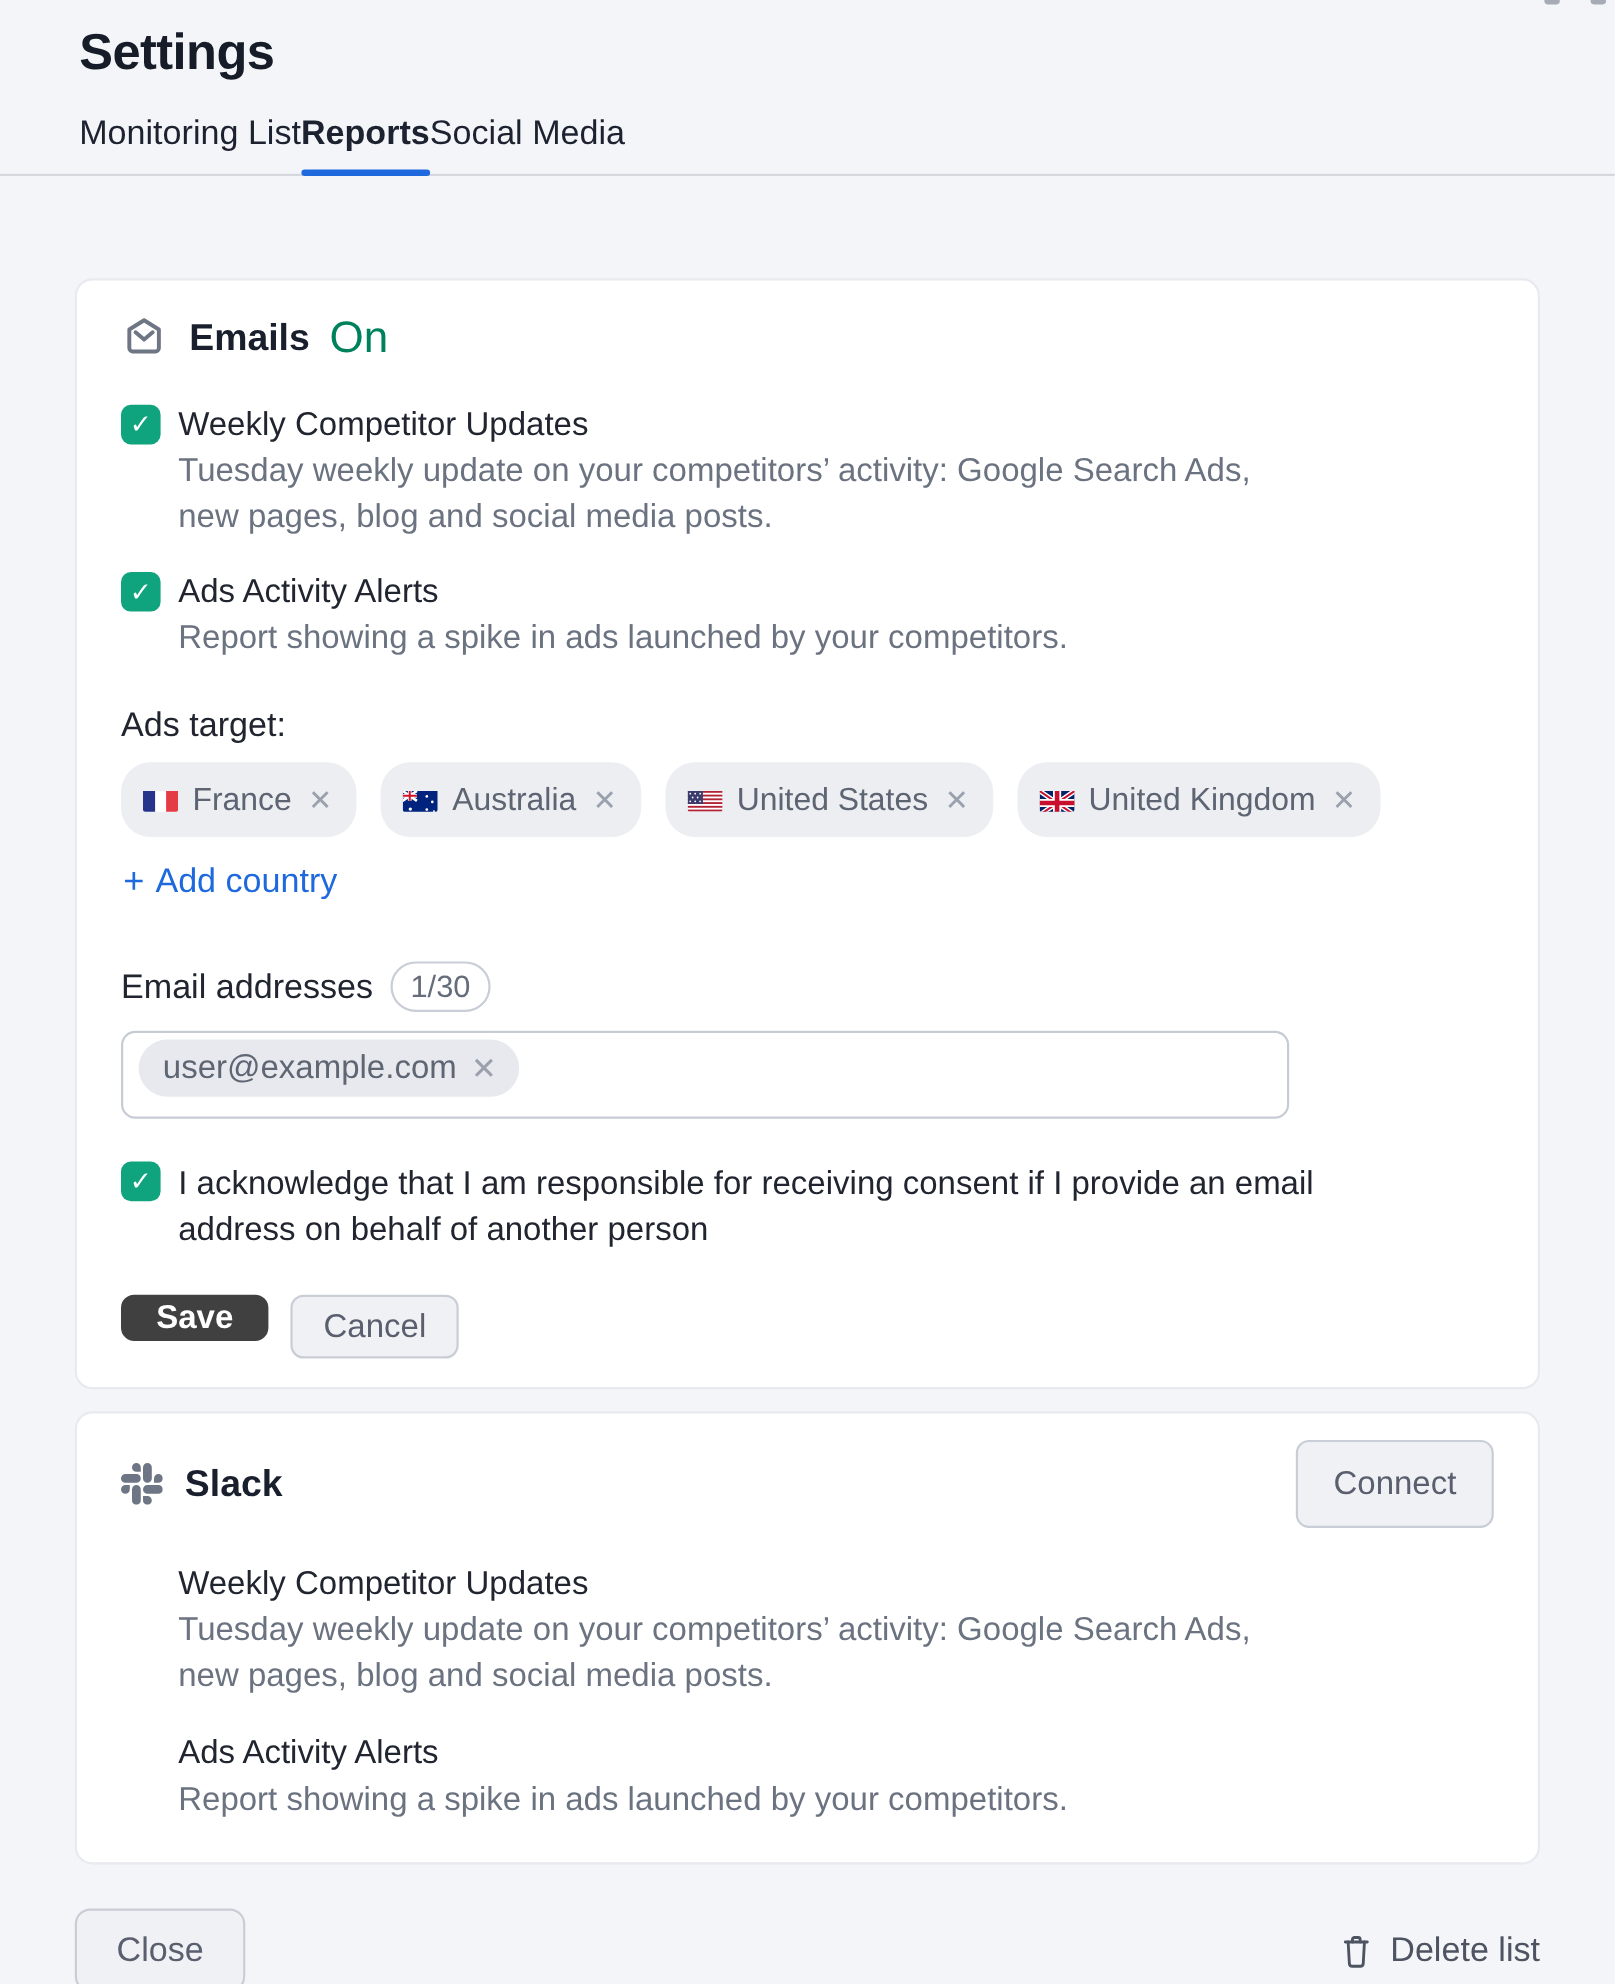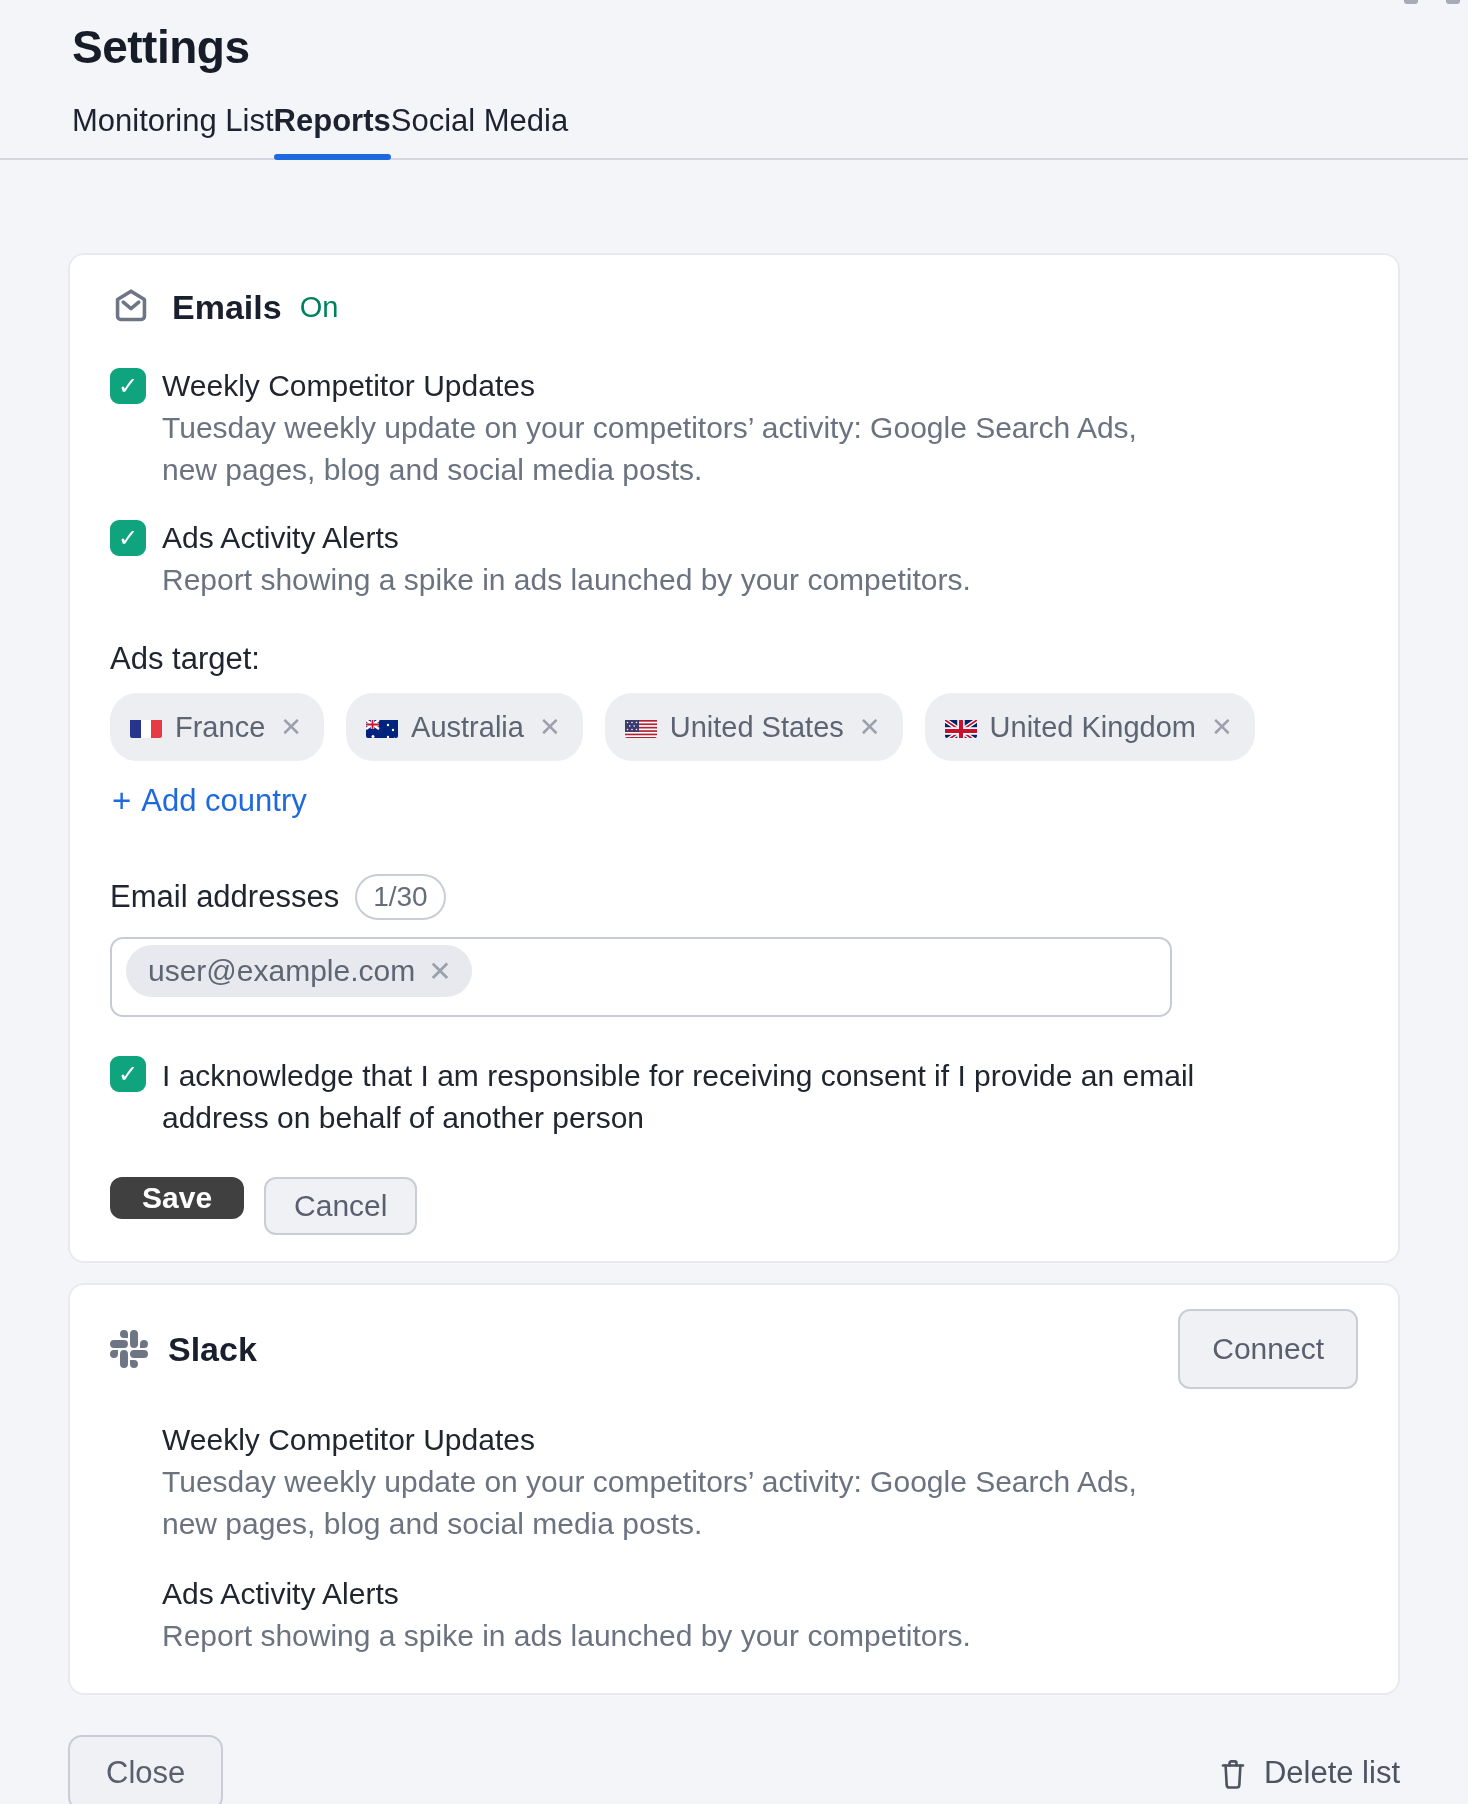--- a/index.html
+++ b/index.html
@@ -53,21 +53,21 @@
     background:#ffffff;
     border:2px solid #e8eaf0;
     border-radius:16px;
     margin-top:93px;
     padding:32px 40px 26px 40px;
   }
   .card.slack { margin-top:20px; padding-bottom:36px; }
 
   .card-header { display:flex; align-items:center; height:40px; }
   .card-title { font-size:34px; font-weight:700; color:#1a1f2d; margin-left:20px; }
-  .status-on { font-size:29px; font-weight:500; color:#00815d; margin-left:18px; }
+  .status-on { font-size:40px; font-weight:500; color:#00815d; margin-left:18px; }
 
   .option { display:flex; margin-top:40px; }
   .option.second { margin-top:28px; }
   .checkbox {
     width:36px; height:36px; flex:0 0 36px;
     border-radius:9px;
     background:#0fa37e;
     color:#ffffff;
     display:flex; align-items:center; justify-content:center;
     font-size:24px; font-weight:700;

